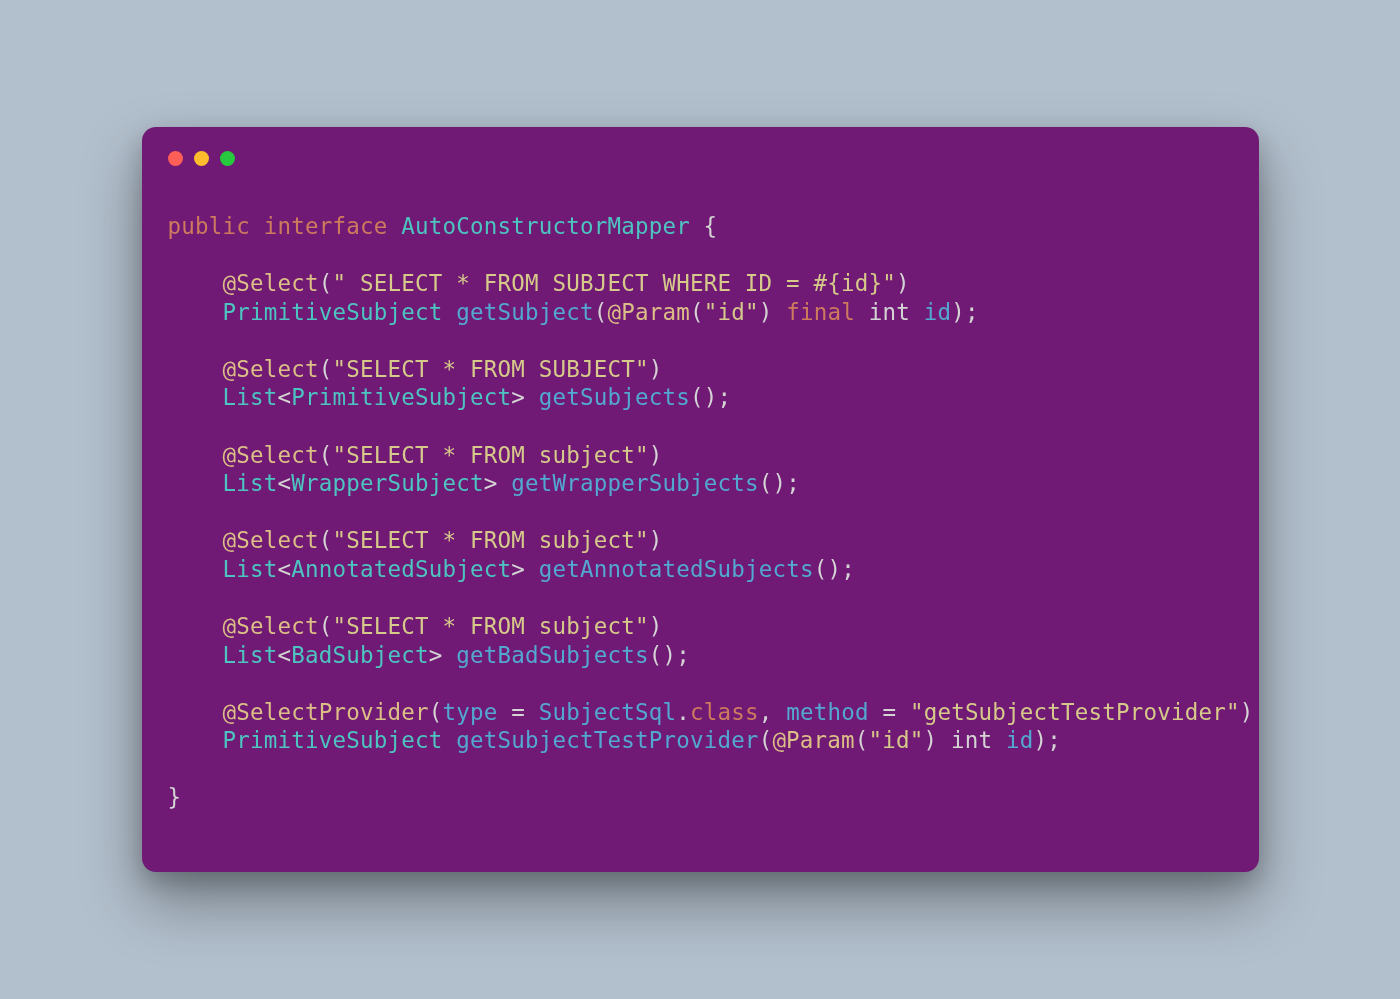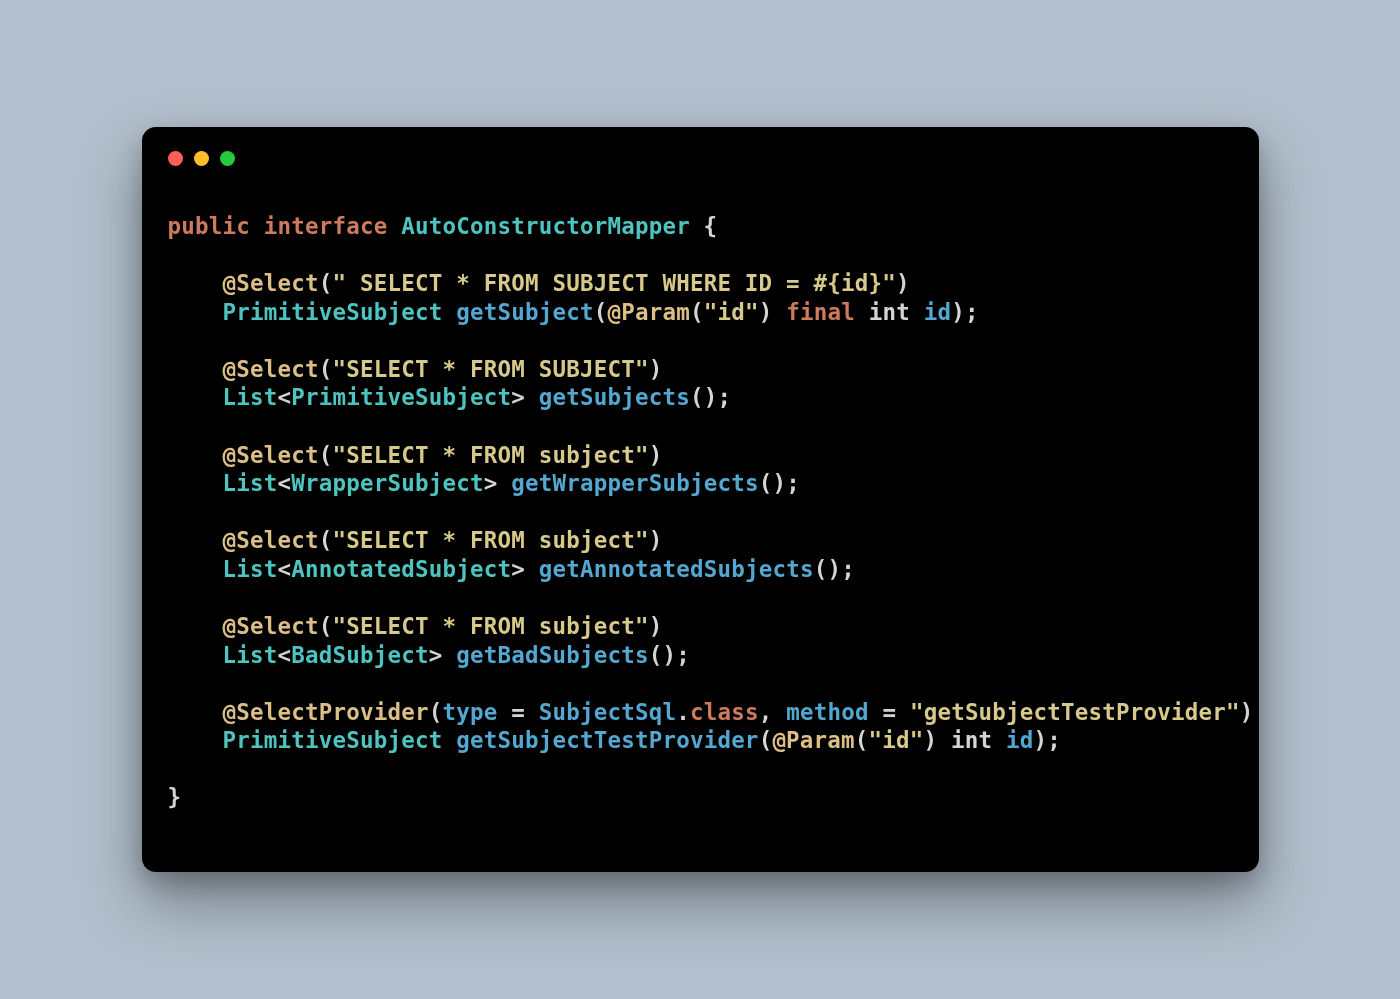--- a/index.html
+++ b/index.html
@@ -6,26 +6,25 @@
   body {
     background: #b2bfcc;
     width: 1400px;
     height: 999px;
     display: flex;
     align-items: center;
     justify-content: center;
     font-family: ui-monospace, "SF Mono", Menlo, Monaco, Consolas, monospace;
   }
   .window {
-    background: #000000;
+    background: #701a75;
     width: 1117px;
     border-radius: 14px;
     box-shadow: 0 30px 60px rgba(0,0,0,0.35), 0 10px 25px rgba(0,0,0,0.2);
     overflow: hidden;
-    font-weight: bold;
   }
   .titlebar {
     display: flex;
     align-items: center;
     gap: 11px;
     padding: 24px 26px 10px 26px;
   }
   .dot {
     width: 15px;
     height: 15px;

